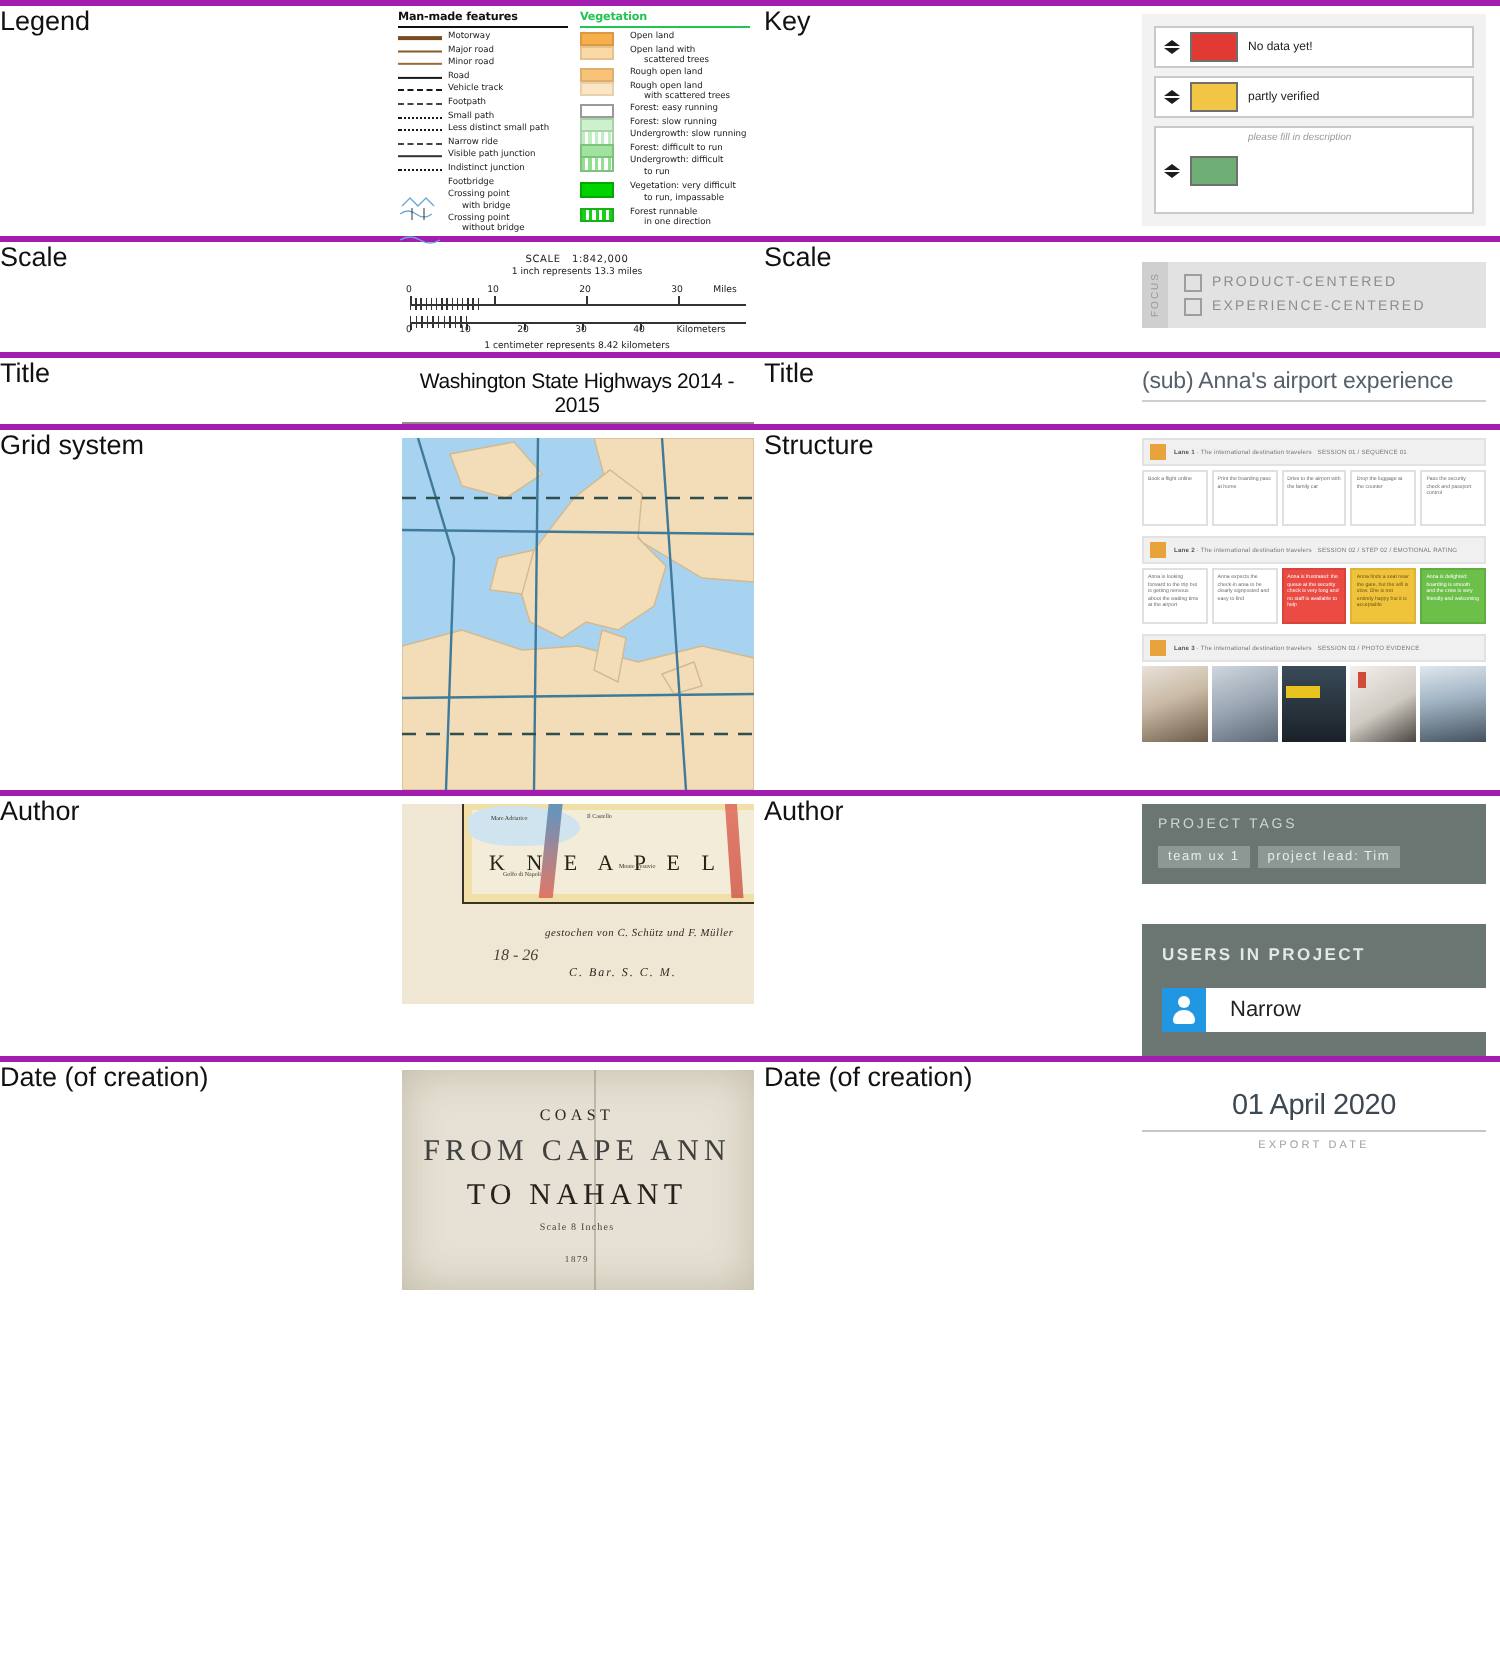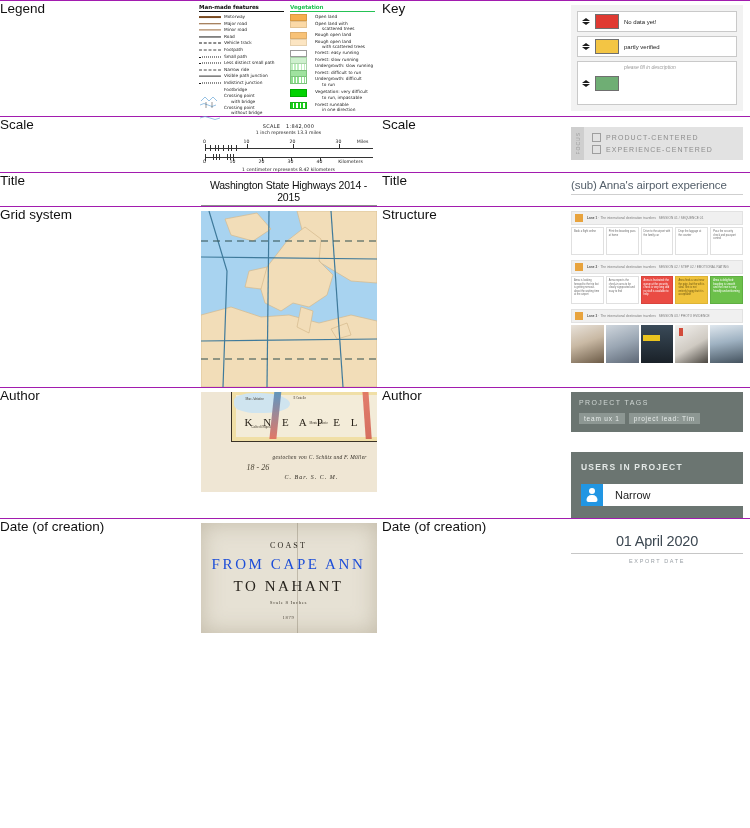--- a/index.html
+++ b/index.html
@@ -10,21 +10,21 @@
     color:#0d0d0d;overflow:hidden;
   }
   .table{width:750px;border-collapse:collapse;table-layout:fixed;}
   .table td,.table th{vertical-align:top;padding:0;}
   .hdr td{
     background:#d9d9d9;border-bottom:1px solid #ffffff;
     font-weight:bold;font-size:15px;padding:13px 10px 13px 12px;
     letter-spacing:-.2px;
   }
   .hdr td + td{border-left:2px solid #ffffff;}
-  .rowsep{border-top:1px solid #a21caf;}
+  .rowsep{border-top:3px solid #a21caf;}
   .lbl{
     font-size:13.5px;font-weight:400;padding:12px 8px 0 12px;
     line-height:1.25;color:#111;
   }
   .ex{padding:8px 6px 10px 6px;}
   .c1{width:195px;} .c2{width:187px;} .c3{width:182px;} .c4{width:186px;}
 
   
   .olegend{width:176px;margin:3px 0 0 4px;font-family:"DejaVu Sans",sans-serif;}
   .olegend .cols{display:flex;gap:6px;}
@@ -105,21 +105,21 @@
   .antmap .num{left:10px;top:71px;font-size:8px;color:#4a4334;}
   .antmap .cbm{left:48px;top:82px;font-size:6px;letter-spacing:1px;}
   .antmap .tinytext{position:absolute;font-family:"Liberation Serif",serif;font-size:3px;color:#3a3226;}
 
   
   .coastmap{width:176px;height:110px;margin:4px auto 0 auto;background:#e6e1d4;position:relative;overflow:hidden;
             box-shadow:inset 0 0 22px rgba(150,140,115,.45);}
   .coastmap .cm1{position:absolute;top:18px;left:0;right:0;text-align:center;
      font-family:"Liberation Serif",serif;font-size:8px;letter-spacing:2.2px;color:#2b2720;}
   .coastmap .cm2{position:absolute;top:33px;left:0;right:0;text-align:center;
-     font-family:"Liberation Serif",serif;font-size:15px;letter-spacing:2.6px;color:#1d4ed8;}
+     font-family:"Liberation Serif",serif;font-size:15px;letter-spacing:2.6px;color:#404040;}
   .coastmap .cm3{position:absolute;top:55px;left:0;right:0;text-align:center;
      font-family:"Liberation Serif",serif;font-size:15px;letter-spacing:2.6px;color:#26221c;}
   .coastmap .cm4{position:absolute;top:77px;left:0;right:0;text-align:center;
      font-family:"Liberation Serif",serif;font-size:5px;letter-spacing:.6px;color:#4a4438;}
   .coastmap .cm5{position:absolute;top:92px;left:0;right:0;text-align:center;
      font-family:"Liberation Serif",serif;font-size:4.5px;letter-spacing:.8px;color:#4a4438;}
   .coastmap .fold{position:absolute;top:0;bottom:0;left:96px;width:1px;background:rgba(120,112,92,.35);}
 
   
   .jkey{width:172px;margin:4px auto 0 auto;background:#f2f2f2;padding:6px 6px 6px 6px;box-sizing:border-box;}

